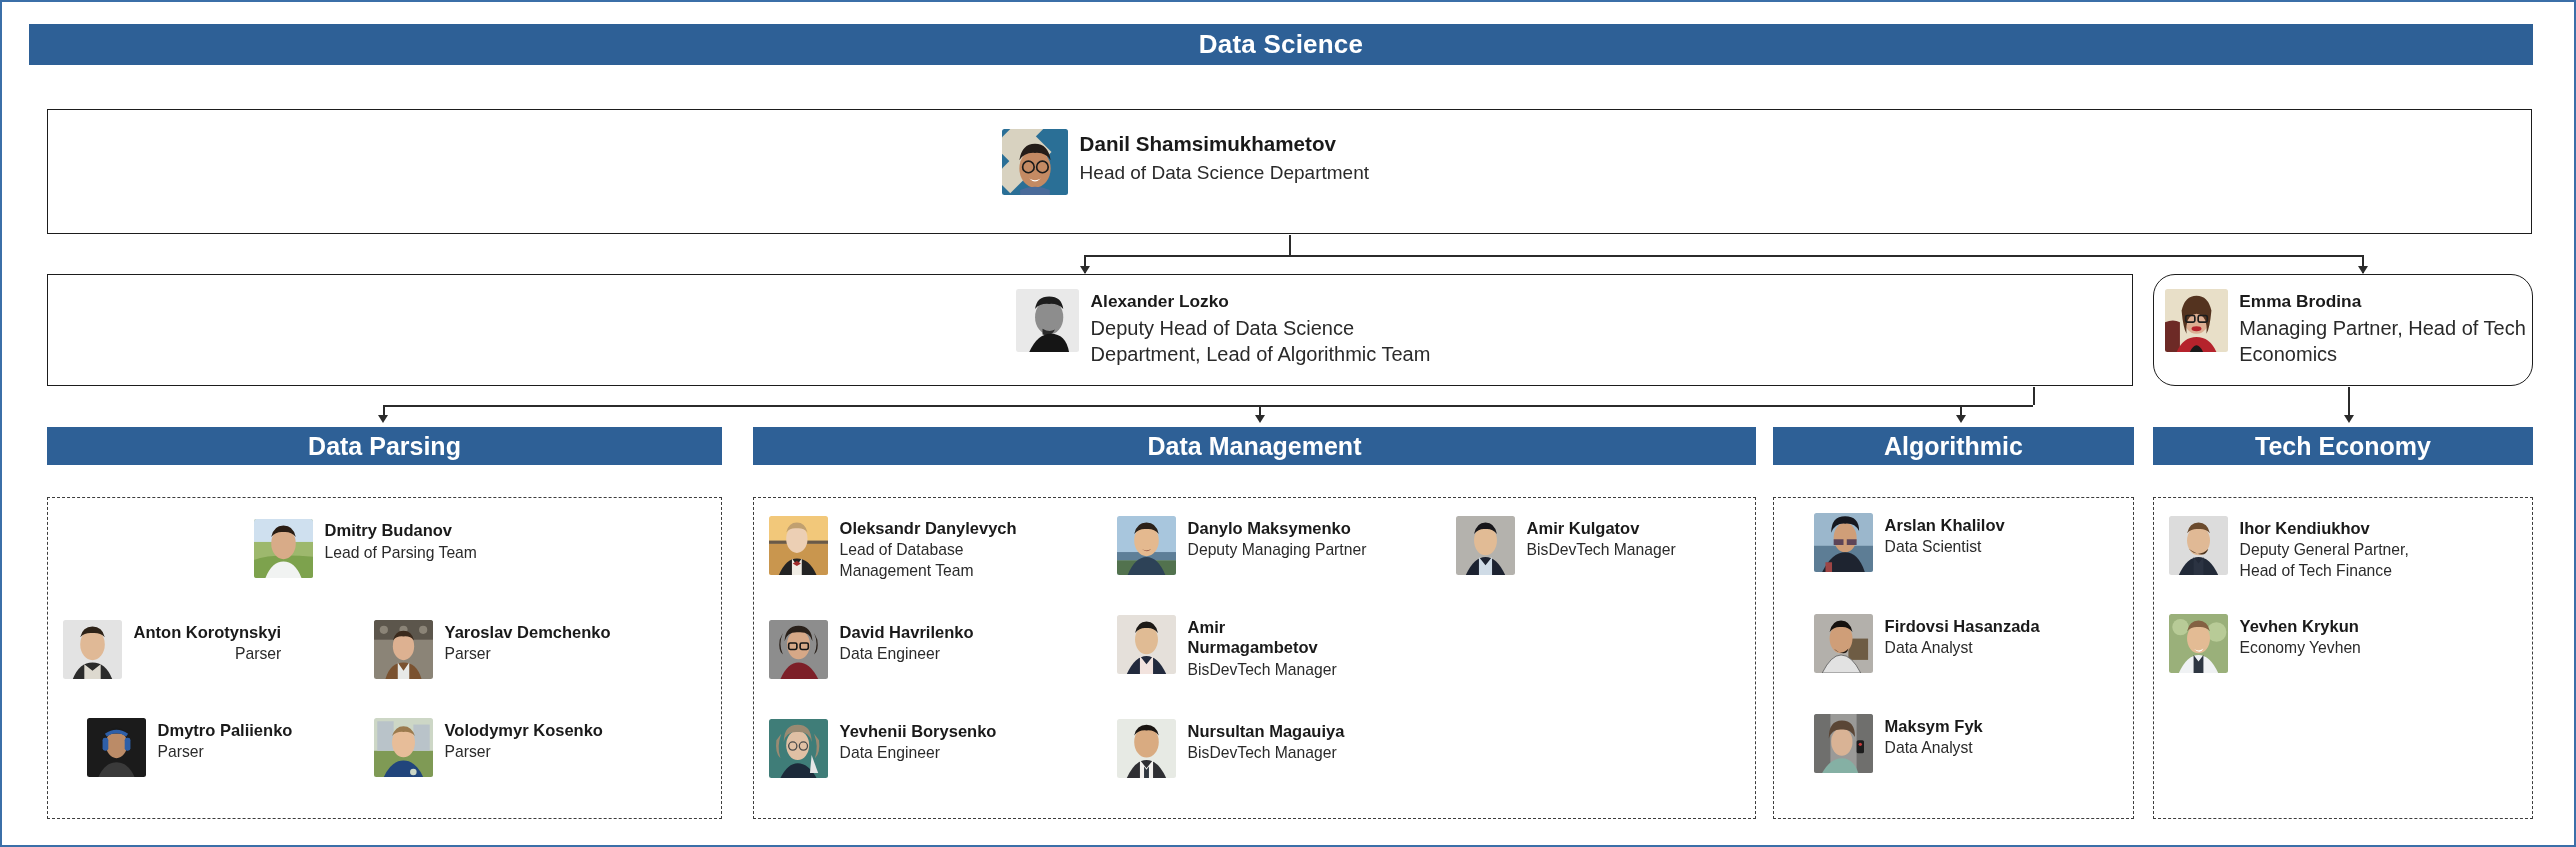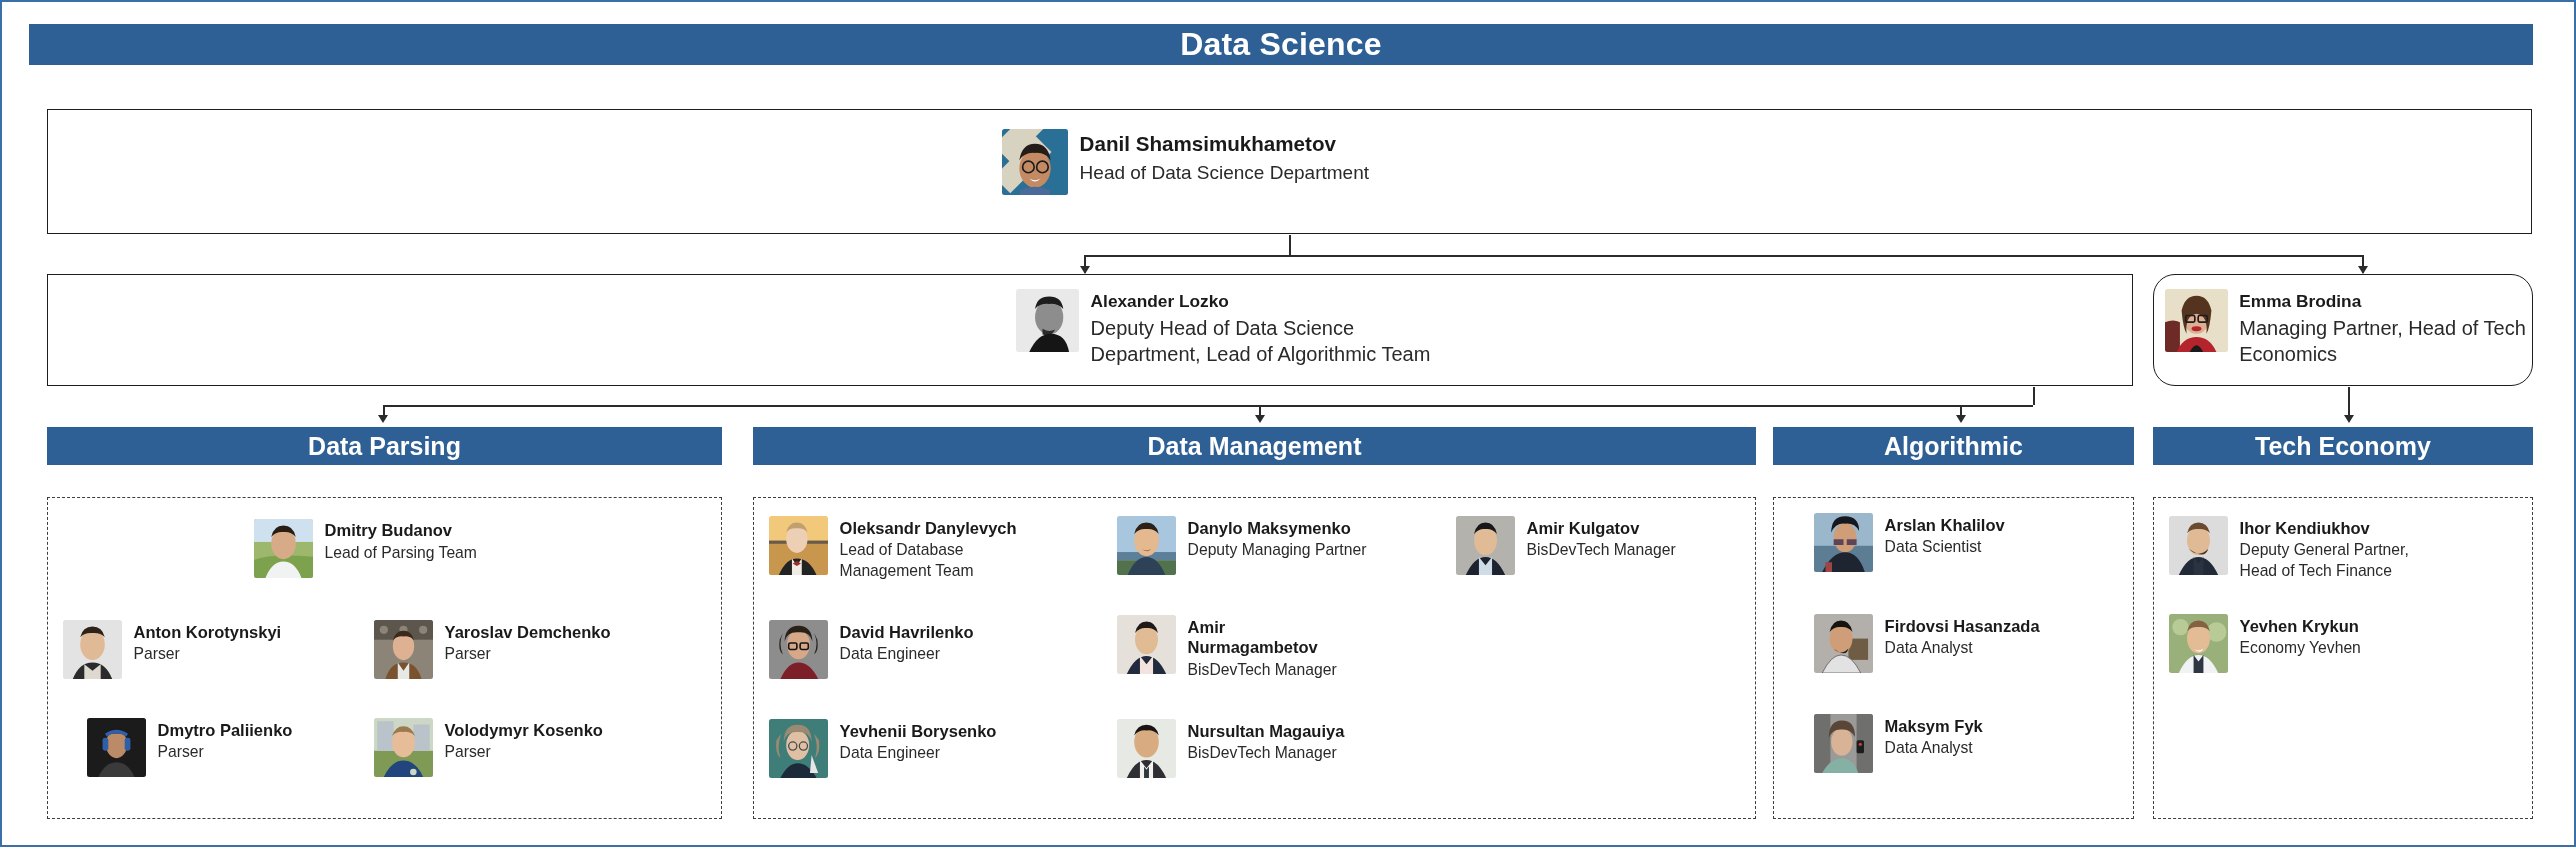--- a/index.html
+++ b/index.html
@@ -25,21 +25,21 @@
 
   
   .dept-banner {
     position: absolute;
     left: 27px;
     top: 22px;
     width: 2504px;
     height: 41px;
     background: #2e6096;
     color: #ffffff;
-    font-size: 32px;
+    font-size: 26px;
     font-weight: bold;
     display: flex;
     align-items: center;
     justify-content: center;
     letter-spacing: 0.2px;
   }
 
   
   .solid-box {
     position: absolute;
@@ -244,21 +244,21 @@
           <path d="M21 22 q3 -14 15 -14 q12 0 15 14 q-6 -7 -15 -6 q-9 -1 -15 6 Z" fill="#2a1d14"></path>
           <path d="M14 72 q8 -20 22 -20 q14 0 22 20 Z" fill="#f1f3f2"></path>
         </svg>
       </div>
       <div class="ptext">
         <div class="pname">Dmitry Budanov</div>
         <div class="prole">Lead of Parsing Team</div>
       </div>
     </div>
 
-    <div class="person p-mem" style="left:15px; top:122px;">
+    <div class="person p-mem" style="left:15px; top:122px;text-align:right;">
       <div class="avatar">
         <svg class="ph" viewBox="0 0 72 72" preserveAspectRatio="none">
           <rect width="72" height="72" fill="#e3e3e3"></rect>
           <ellipse cx="36" cy="30" rx="15" ry="19" fill="#e0b996"></ellipse>
           <path d="M21 21 q3 -13 15 -13 q12 0 15 13 q-6 -6 -15 -5 q-9 -1 -15 5 Z" fill="#2e2318"></path>
           <path d="M12 72 q8 -20 24 -20 q16 0 24 20 Z" fill="#2b2b2b"></path>
           <path d="M26 54 l10 8 l10 -8 l0 18 l-20 0 Z" fill="#ddd9cf"></path>
         </svg>
       </div>
       <div class="ptext">

